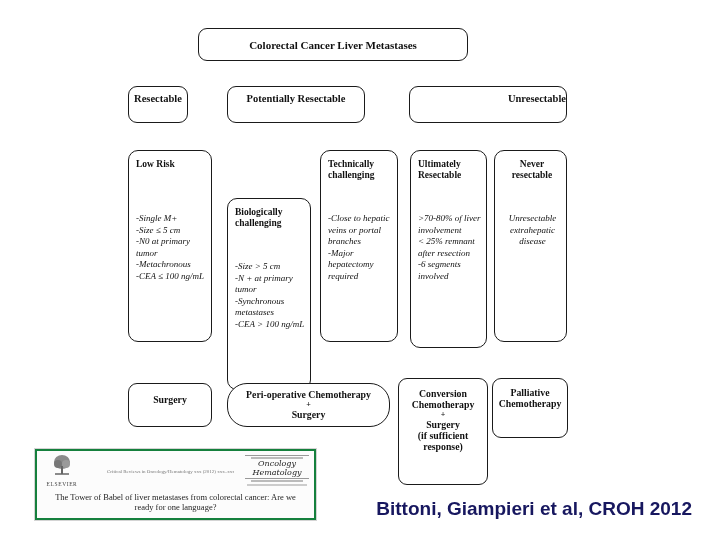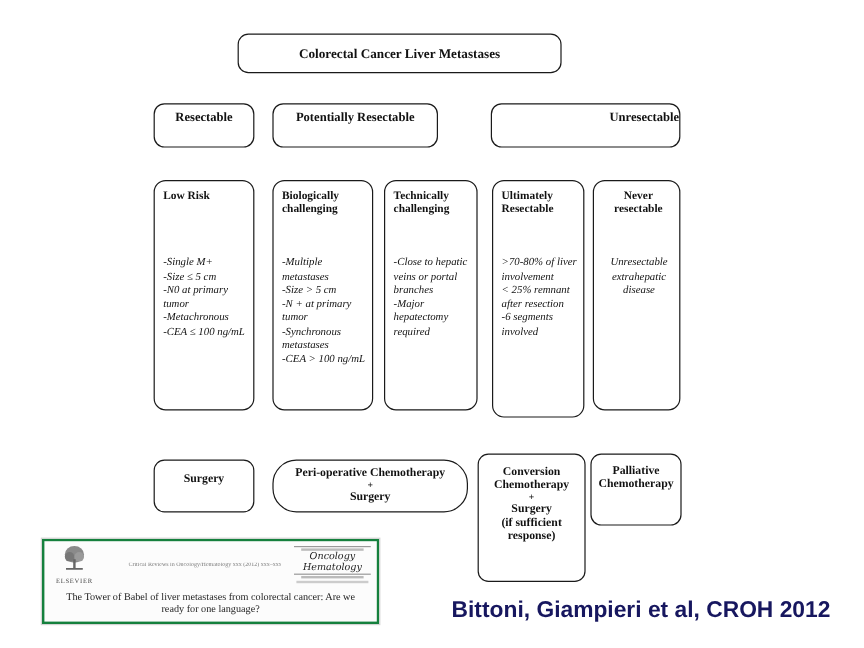--- a/index.html
+++ b/index.html
@@ -8,26 +8,26 @@
     font-family:"Liberation Serif", serif;color:#111;overflow:hidden;
     box-sizing:border-box;
   }
   #slide *{box-sizing:border-box;}
   .fbox{
     position:absolute;background:#fff;border:1.2px solid #1a1a1a;border-radius:9px;
   }
   .title-box{left:186px;top:28px;width:270px;height:33px;display:flex;align-items:center;justify-content:center;margin-left:12px;}
   .title-box .lbl{font-weight:bold;font-size:11px;}
   .r2{top:86px;height:37px;text-align:center;padding-top:6px;font-weight:bold;font-size:10.5px;}
-  .r2a{left:128px;width:84px;}
+  .r2a{left:128px;width:60px;}
   .r2b{left:227px;width:138px;}
   .r2c{left:409px;width:158px;text-align:right;}
   .col{top:150px;height:192px;border-radius:10px;}
   .c1{left:128px;width:84px;}
-  .c2{left:227px;width:84px;}
+  .c2{left:227px;width:84px;margin-top:48px;}
   .c3{left:320px;width:78px;}
   .c4{left:410px;width:77px;height:198px;}
   .c5{left:494px;width:73px;text-align:center;}
   .col-header{font-weight:bold;font-size:9.5px;line-height:11px;padding:8px 4px 0 7px;}
   .col-details{position:absolute;top:62px;left:0;right:0;padding:0 3px 0 7px;font-size:9px;line-height:11.5px;}
   .dline{margin:0;font-style:italic;}
   .t{text-align:center;font-weight:bold;font-size:9.8px;line-height:11px;}
   .t1{left:128px;top:383px;width:84px;height:44px;padding-top:10px;}
   .t2{left:227px;top:383px;width:163px;height:44px;padding-top:5px;border-radius:20px;}
   .t3{left:398px;top:378px;width:90px;height:107px;padding:9px 4px 0 4px;}
@@ -74,21 +74,20 @@
       <div class="dline">-Size ≤ 5 cm</div>
       <div class="dline">-N0 at primary tumor</div>
       <div class="dline">-Metachronous</div>
       <div class="dline">-CEA ≤ 100 ng/mL</div>
     </div>
   </div>
 
   <div class="fbox col c2">
     <div class="col-header">Biologically challenging</div>
     <div class="col-details">
-      <div class="dline">-Multiple metastases</div>
       <div class="dline">-Size &gt; 5 cm</div>
       <div class="dline">-N + at primary tumor</div>
       <div class="dline">-Synchronous metastases</div>
       <div class="dline">-CEA &gt; 100 ng/mL</div>
     </div>
   </div>
 
   <div class="fbox col c3">
     <div class="col-header">Technically challenging</div>
     <div class="col-details">

